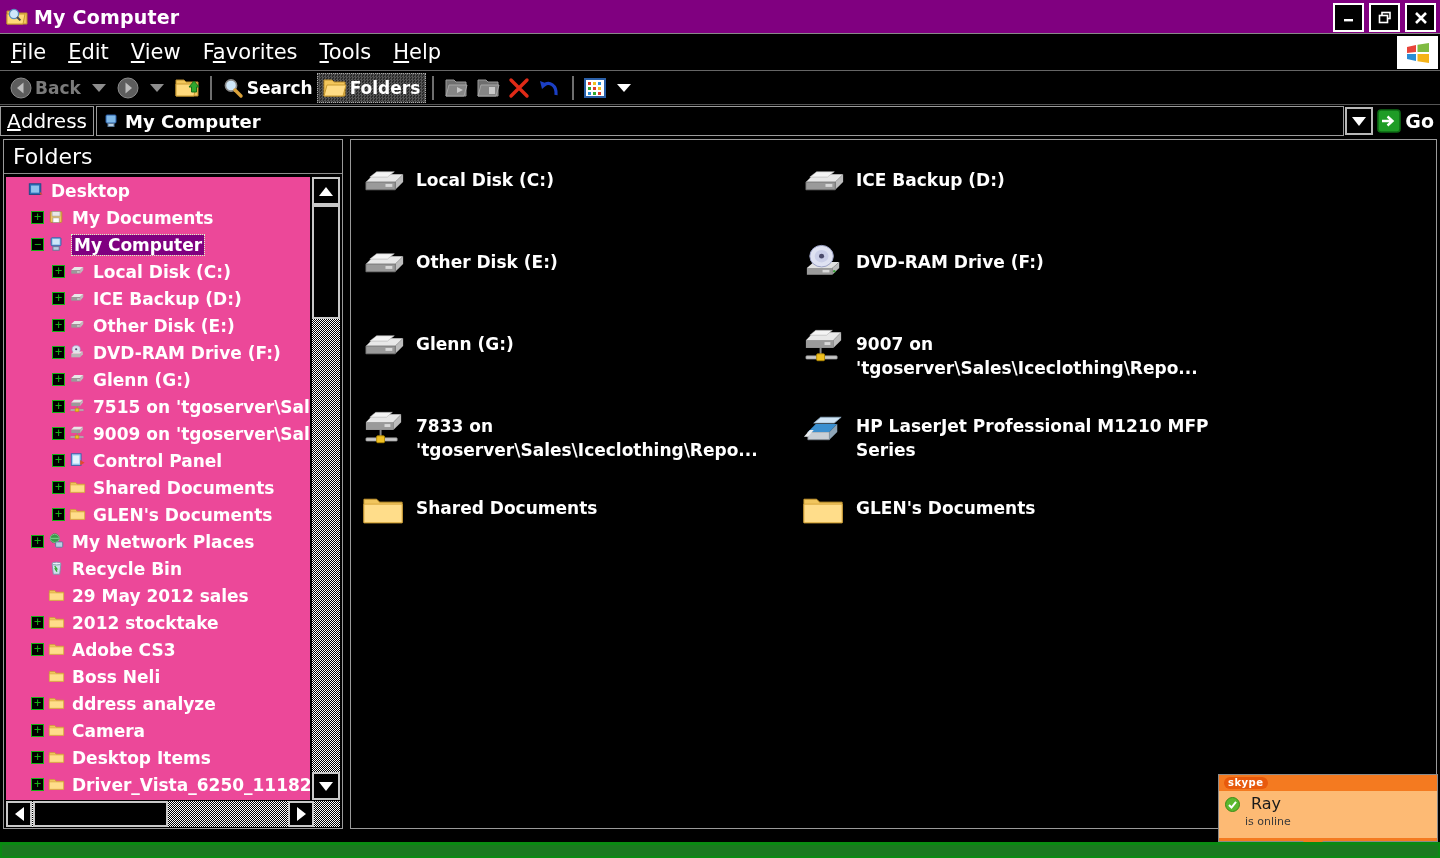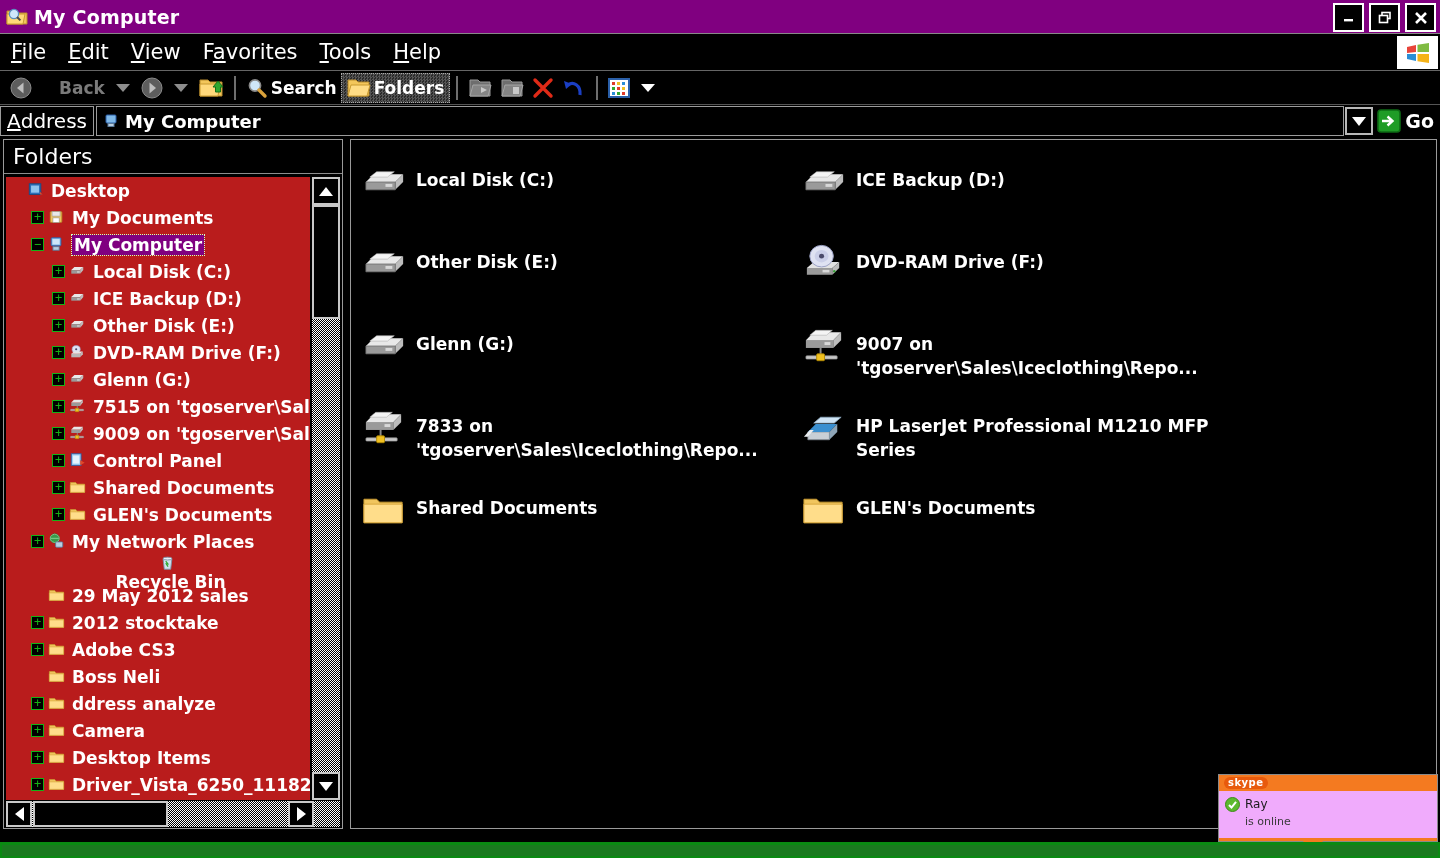--- a/index.html
+++ b/index.html
@@ -86,21 +86,21 @@
     border:1px solid #9a9a9a;box-sizing:border-box;background:#000;
   }
   #folders-header{
     height:34px;border-bottom:1px solid #8d8d8d;display:flex;align-items:center;
     box-sizing:border-box;
   }
   #folders-header .ttl{color:#fff;font-size:22px;margin-left:9px;font-weight:normal;}
   #tree-wrap{position:absolute;left:0;top:35px;width:338px;bottom:0;}
   #tree{
     position:absolute;left:2px;top:2px;width:304px;bottom:28px;overflow:hidden;
-    background:#b91c1c;
+    background:#ec4899;
   }
   .trow{display:flex;align-items:center;height:27px;white-space:nowrap;}
   .tplus{
     width:13px;height:13px;border:1px solid #15b215;box-sizing:border-box;
     display:flex;align-items:center;justify-content:center;flex:0 0 auto;
     color:#15b215;font-size:12px;line-height:9px;font-family:"DejaVu Sans Mono",monospace;
     background:#000;margin-right:4px;
   }
   .tspacer{width:17px;flex:0 0 auto;}
   .ticon{width:18px;height:17px;margin-right:6px;flex:0 0 auto;position:relative;}
@@ -140,30 +140,30 @@
   }
   .citem{position:absolute;display:flex;align-items:flex-start;}
   .cicon{width:47px;height:44px;flex:0 0 auto;position:relative;margin-right:8px;}
   .clabel{color:#fff;font-size:17px;font-weight:bold;line-height:24px;padding-top:8px;max-width:390px;}
   
   #statusbar{position:absolute;left:0;bottom:0;width:1440px;height:16px;background:#0a8a12;}
   #statusbar .inner{position:absolute;left:2px;top:3px;right:2px;height:11px;background:#1a7a1f;}
   
   #skype{
     position:absolute;left:1218px;top:774px;width:220px;height:68px;
-    border:1px solid #8a8a8a;background:#f0abfc;box-sizing:border-box;
+    border:1px solid #8a8a8a;background:#fdba74;box-sizing:border-box;
   }
   #skype-head{height:16px;background:#f47a20;display:flex;align-items:center;}
   #skype-logo{
     margin-left:5px;background:#e85a0c;color:#fff;font-size:10px;font-weight:bold;
     padding:0 4px;border-radius:6px;letter-spacing:.5px;line-height:12px;
   }
   #skype-body{display:flex;padding:6px 0 0 6px;}
   #skype-badge{width:15px;height:15px;flex:0 0 auto;margin-right:5px;}
-  #skype-name{color:#1a1a1a;font-size:12px;line-height:14px;}
+  #skype-name{color:#1a1a1a;font-size:16px;line-height:14px;margin-left:6px;}
   #skype-status{color:#3a3a3a;font-size:11px;margin-left:26px;margin-top:3px;}
   #skype-pointer{
     position:absolute;left:84px;bottom:-12px;width:0;height:0;
     border-left:10px solid transparent;border-right:10px solid transparent;
     border-top:12px solid #f47a20;
   }
   #skype-footline{position:absolute;left:0;right:0;bottom:0;height:3px;background:#f47a20;}
 </style>
 </head>
 <body>
@@ -209,21 +209,21 @@
     <svg width="26" height="24" viewBox="0 0 26 24">
       <path d="M2 6 L11 4 L11 11 L2 12 Z" fill="#e8443a"></path>
       <path d="M12.5 3.7 L24 2 L24 11 L12.5 11 Z" fill="#7fbb42"></path>
       <path d="M2 13 L11 13 L11 20 L2 18 Z" fill="#2a8ed6"></path>
       <path d="M12.5 13 L24 13 L24 22 L12.5 20.3 Z" fill="#f5b318"></path>
     </svg>
   </div>
 </div>
 
 <div id="toolbar">
-  <div class="tbar-btn disabled" style="margin-left:6px;gap:24px;">
+  <div class="tbar-btn disabled" style="margin-left:6px;">
     <svg width="22" height="22" viewBox="0 0 22 22">
       <circle cx="11" cy="11" r="10" fill="#5d5d5d" stroke="#8b8b8b"></circle>
       <path d="M13.5 5.5 L7 11 L13.5 16.5 Z" fill="#bdbdbd"></path>
     </svg>
     <span class="lbl">Back</span>
   </div>
   <div class="tbar-arrow"></div>
   <div class="tbar-btn disabled">
     <svg width="22" height="22" viewBox="0 0 22 22">
       <circle cx="11" cy="11" r="10" fill="#5d5d5d" stroke="#8b8b8b"></circle>
@@ -457,21 +457,21 @@
           </div>
           <div class="trow" style="padding-left: 25px;">
             <span class="tplus">+</span>
             <span class="ticon"><svg width="17" height="16" viewBox="0 0 18 18">
         <circle cx="7" cy="6" r="5" fill="#3a9a4a" stroke="#1d6b2a"></circle>
         <path d="M2.4 6 h9.2 M7 1.2 a7 5 0 0 0 0 9.6 a7 5 0 0 0 0 -9.6" stroke="#9ee8ad" fill="none" stroke-width=".8"></path>
         <rect x="8" y="10" width="8" height="6" rx="1" fill="#b9cfe3" stroke="#5a7a9a"></rect>
               </svg></span>
             <span class="tlabel">My Network Places</span>
           </div>
-          <div class="trow" style="padding-left: 25px; flex-direction: column;">
+          <div class="trow" style="padding-left: 25px;">
             <span class="tspacer"></span>
             <span class="ticon"><svg width="17" height="16" viewBox="0 0 18 18">
         <path d="M4 4 h10 l-1.4 12 h-7.2 z" fill="#cfe0ee" stroke="#7a93a8"></path>
         <ellipse cx="9" cy="4" rx="5" ry="1.6" fill="#e8f0f8" stroke="#7a93a8"></ellipse>
         <path d="M7 7 l2.4 3 l-1.8 0 l2 3" stroke="#2fa82f" stroke-width="1.4" fill="none"></path>
               </svg></span>
             <span class="tlabel">Recycle Bin</span>
           </div>
           <div class="trow" style="padding-left: 25px;">
             <span class="tspacer"></span>

